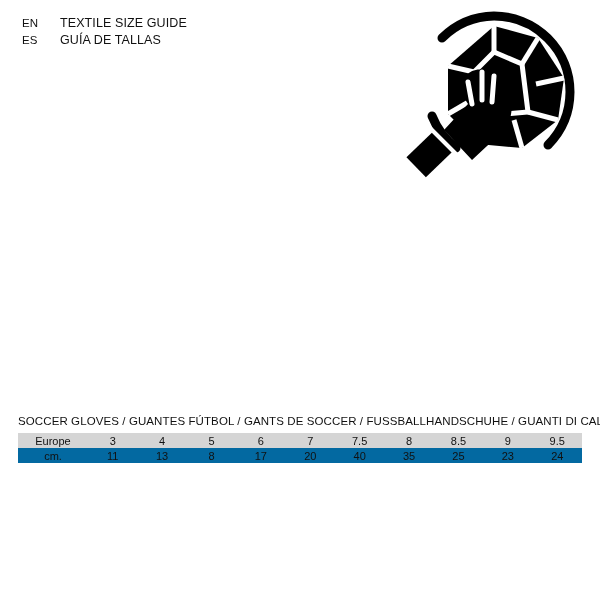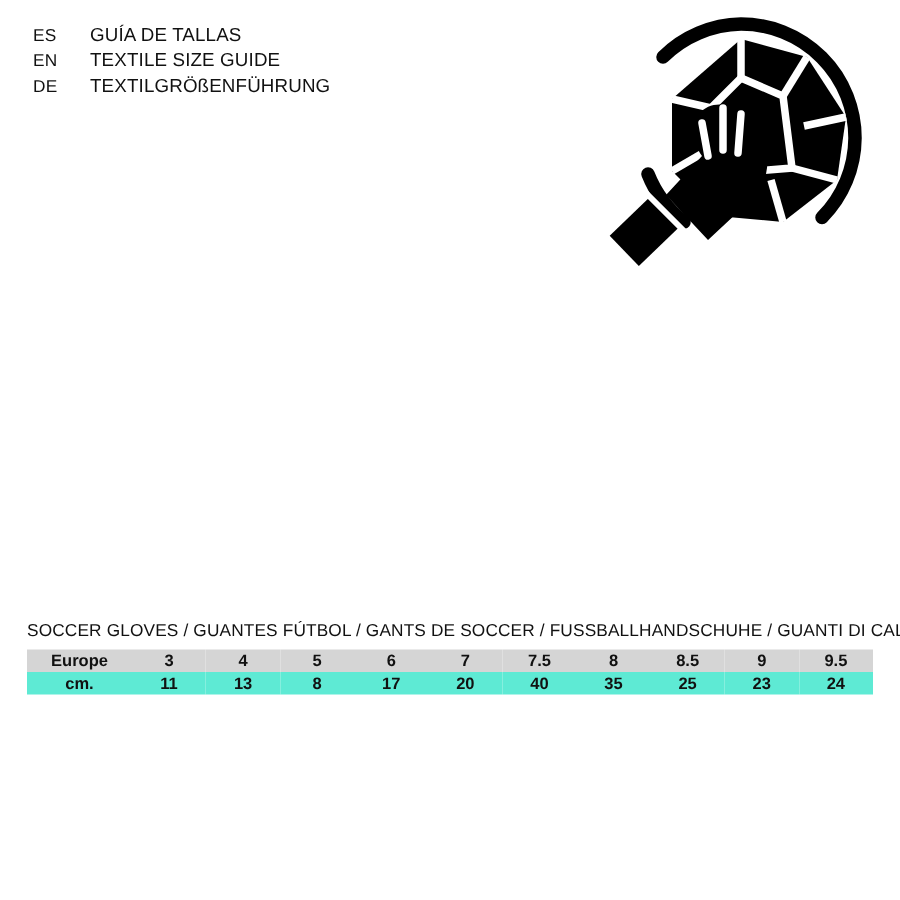--- a/index.html
+++ b/index.html
@@ -60,57 +60,52 @@
     font-size: 11.5px;
     letter-spacing: 0.1px;
     color: #111111;
     margin-bottom: 6px;
     white-space: nowrap;
   }
   table.size-table {
     border-collapse: collapse;
     width: 564px;
     table-layout: fixed;
-    font-weight: bold;
   }
   table.size-table td {
     font-size: 11px;
     color: #111111;
     padding: 0;
     height: 15px;
     vertical-align: middle;
     text-align: center;
   }
   table.size-table tr.row-shaded {
     background: #d5d5d5;
   }
   table.size-table tr.row-plain {
-    background: #5eead4;
+    background: #0369a1;
   }
   td.label-cell {
     text-align: left;
     padding-left: 4px;
     width: 70px;
   }
 </style>
 </head>
 <body>
 
 <div class="lang-block">
   <div class="lang-row">
-    <span class="lang-code">ES</span>
-    <span class="lang-text">GUÍA DE TALLAS</span>
-  </div>
-  <div class="lang-row">
     <span class="lang-code">EN</span>
     <span class="lang-text">TEXTILE SIZE GUIDE</span>
   </div>
   <div class="lang-row">
-    <span class="lang-code">DE</span>
-    <span class="lang-text">TEXTILGRÖßENFÜHRUNG</span>
+    <span class="lang-code">ES</span>
+    <span class="lang-text">GUÍA DE TALLAS</span>
   </div>
 </div>
 
 <div class="illustration">
   <svg viewBox="0 0 190 190" width="190" height="190" xmlns="http://www.w3.org/2000/svg">
 
     <path d="M44,30 A76,76 0 0 1 96,8 A76,76 0 0 1 172,84 A76,76 0 0 1 150,137" fill="none" stroke="#000" stroke-width="9" stroke-linecap="round"></path>
     <path d="M34,108 A76,76 0 0 0 58,140" fill="none" stroke="#000" stroke-width="9" stroke-linecap="round"></path>
 
     <path d="M96,18

